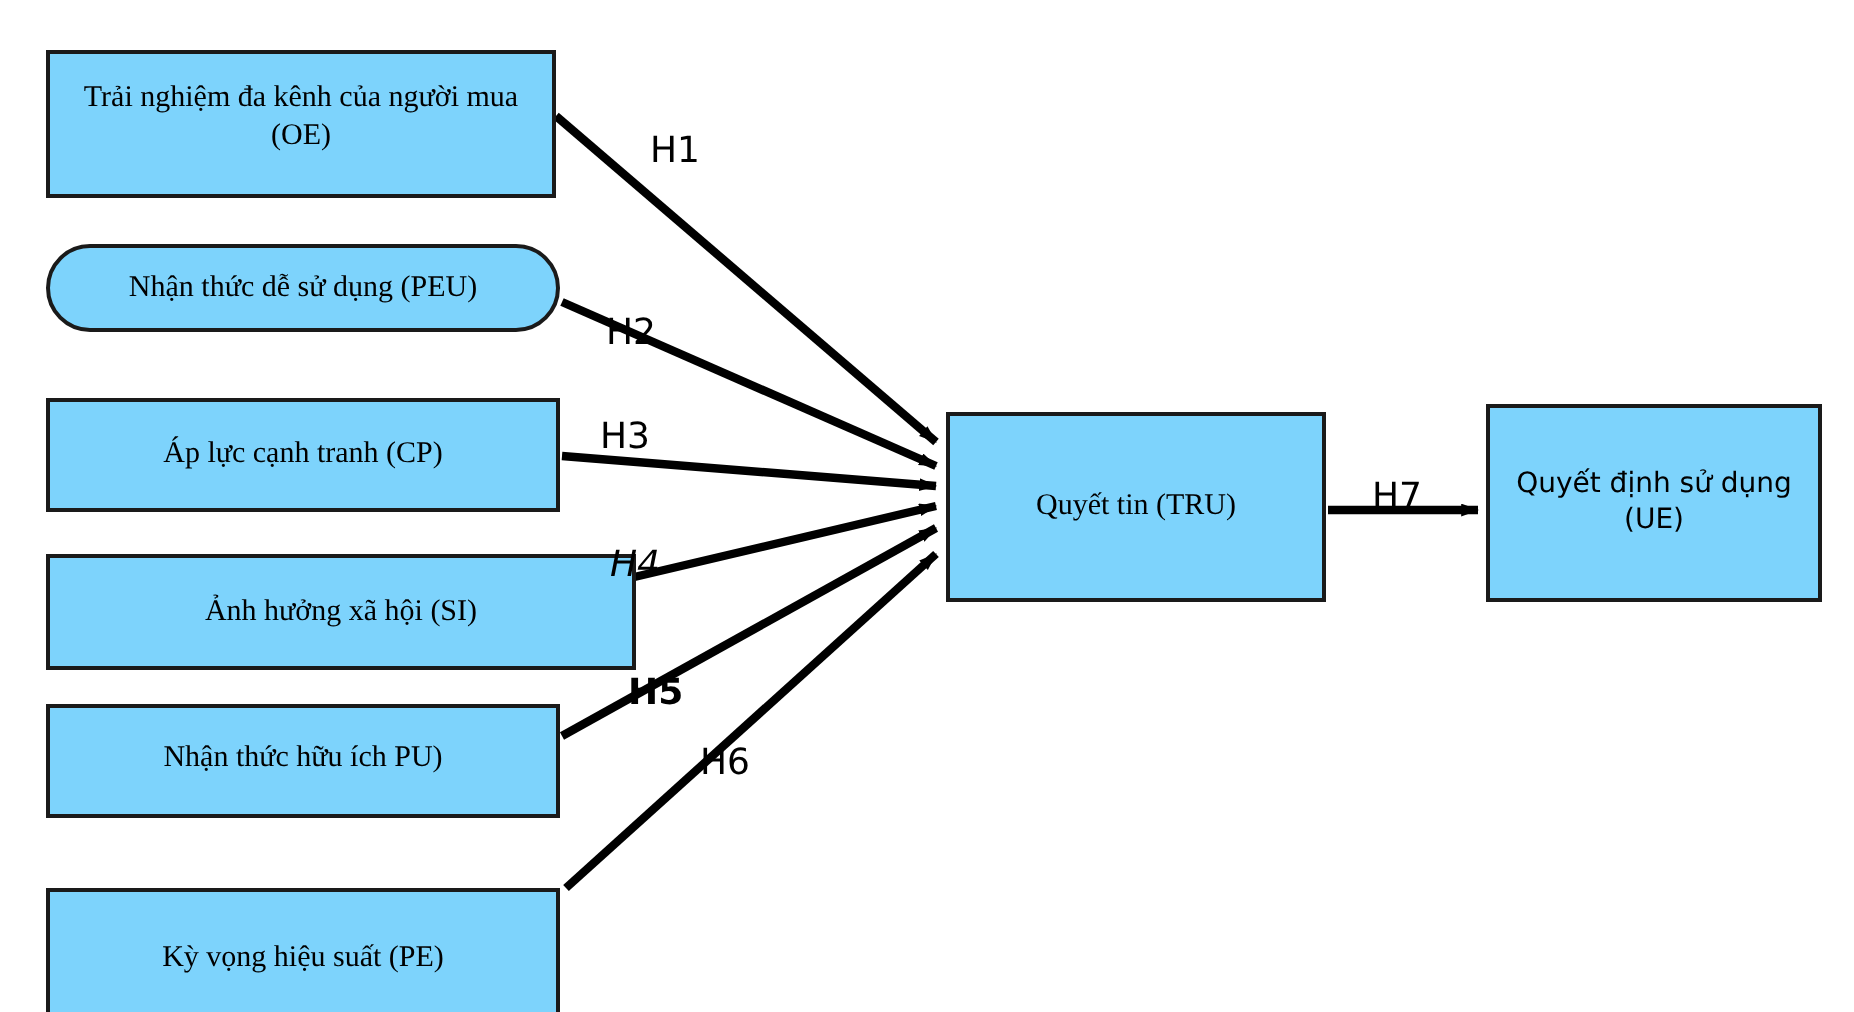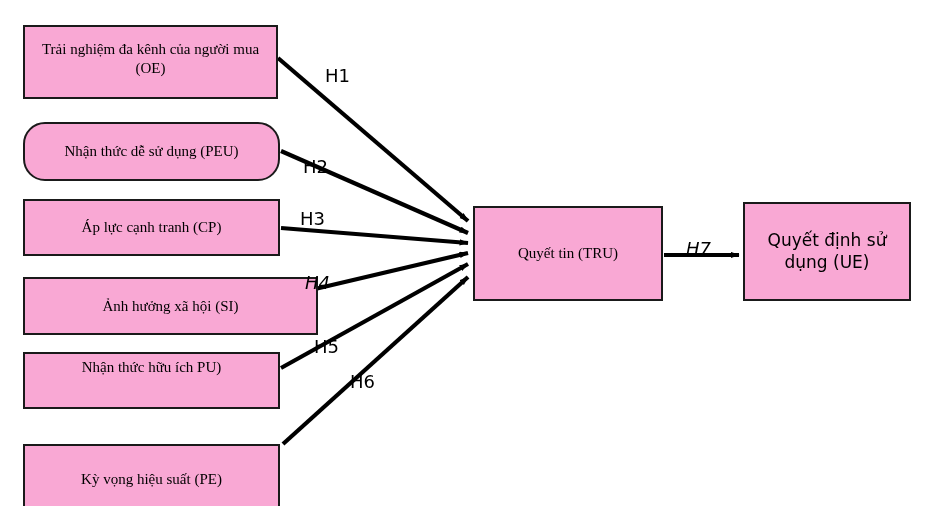--- a/index.html
+++ b/index.html
@@ -5,63 +5,63 @@
   html,body{margin:0;padding:0;background:#ffffff;}
   body{
     width:927px;height:506px;position:relative;overflow:hidden;
     font-family:"Liberation Serif", serif;
     color:#000000;
   }
   #canvas{position:absolute;left:0;top:0;width:927px;height:506px;}
   .node{
     position:absolute;
     border:2px solid #1a1a1a;
-    background:#f9a8d4;
+    background:#7dd3fc;
     box-sizing:border-box;
     display:flex;
     justify-content:center;
     text-align:center;
     font-family:"Liberation Serif", serif;
     font-size:15px;
     line-height:1.25;
     color:#000000;
     z-index:3;
   }
   .node .lbl{display:block;padding:0 6px;}
   .node.mid{align-items:center;}
   .node.top{align-items:flex-start;}
-  .node.sans{font-family:"DejaVu Sans", sans-serif;font-size:17px;}
+  .node.sans{font-family:"DejaVu Sans", sans-serif;font-size:14px;}
 
   
   #box-oe  {left:23px; top:25px;  width:255px; height:74px;  padding-top:13px;}
-  #box-peu {left:23px; top:122px; width:257px; height:59px;border-radius:22px;}
+  #box-peu {left:23px; top:122px; width:257px; height:44px;border-radius:22px;}
   #box-cp  {left:23px; top:199px; width:257px; height:57px;}
   #box-si  {left:23px; top:277px; width:295px; height:58px;}
-  #box-pu  {left:23px; top:352px; width:257px; height:57px; padding-top:4px;}
+  #box-pu  {left:23px; top:352px; width:257px; height:57px; padding-top:16px;}
   #box-pe  {left:23px; top:444px; width:257px; height:70px;}
 
   
   #box-tru {left:473px; top:206px; width:190px; height:95px;}
   #box-ue  {left:743px; top:202px; width:168px; height:99px;}
 
   .hlabel{
     position:absolute;
     font-family:"DejaVu Sans", sans-serif;
     font-size:18px;
     color:#000000;
     z-index:4;
     white-space:nowrap;
   }
   #h1{left:325px; top:65px;}
   #h2{left:303px; top:156px;}
   #h3{left:300px; top:208px;}
   #h4{left:305px; top:272px;font-style:italic;}
-  #h5{left:314px; top:336px;}
+  #h5{left:314px; top:336px;font-weight:bold;}
   #h6{left:350px; top:371px;}
-  #h7{left:686px; top:238px;font-style:italic;}
+  #h7{left:686px; top:238px;}
 
   #caption{
     position:absolute;
     left:600px; top:492px;
     width:327px; height:14px;
     overflow:hidden;
     font-family:"Liberation Serif", serif;
     font-size:15px;
     color:#000000;
     white-space:nowrap;

